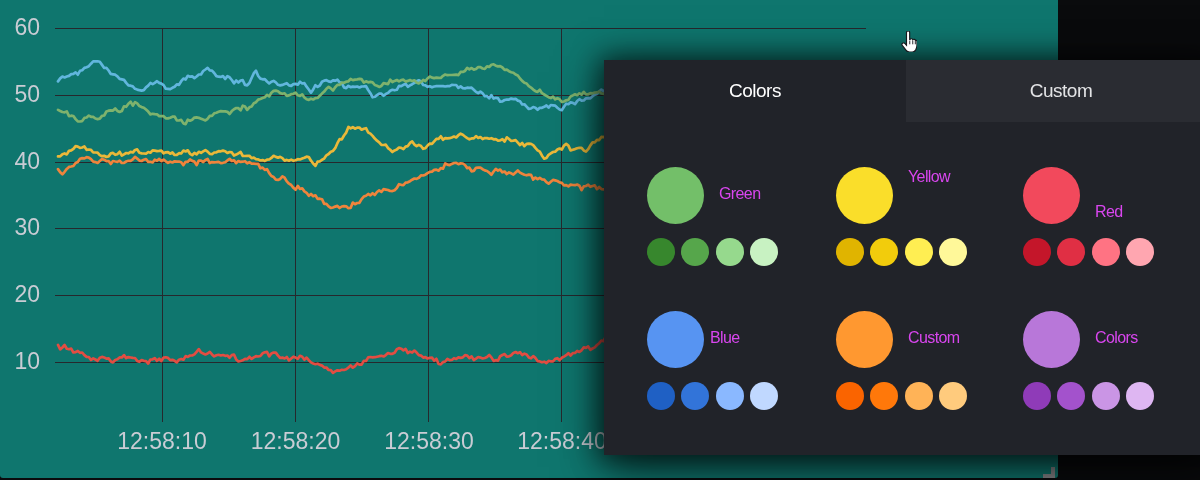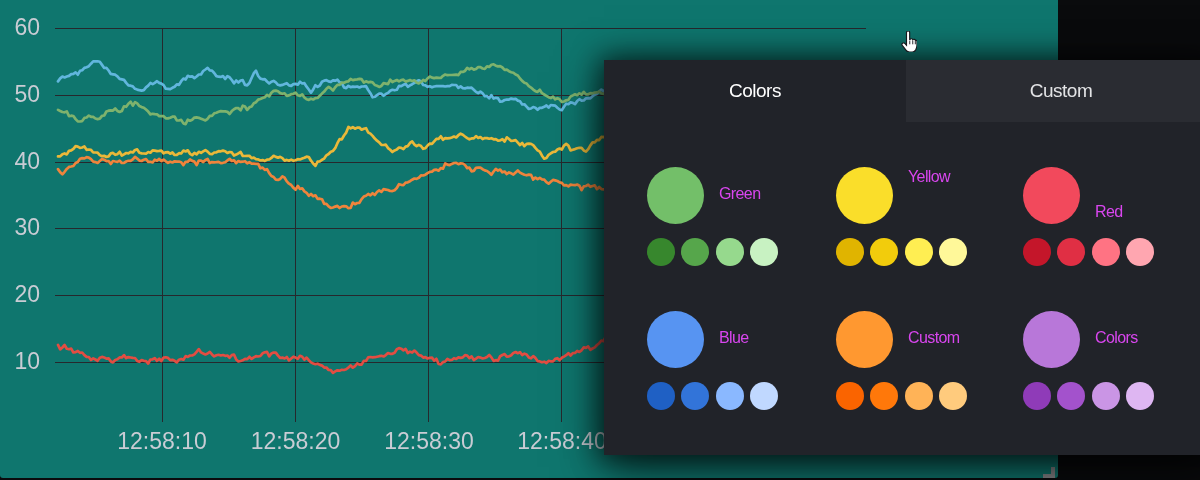--- a/index.html
+++ b/index.html
@@ -79,21 +79,21 @@
     <div class="sm" style="left:266.4px;top:178px;background:#F2CC0C"></div>
     <div class="sm" style="left:300.8px;top:178px;background:#FFEE52"></div>
     <div class="sm" style="left:335.2px;top:178px;background:#FFF899"></div>
 <div class="big" style="left:418.5px;top:106.5px;background:#F2495C"></div>
     <div class="lbl" style="left:491px;top:137px">Red</div>
     <div class="sm" style="left:419.0px;top:178px;background:#C4162A"></div>
     <div class="sm" style="left:453.4px;top:178px;background:#E02F44"></div>
     <div class="sm" style="left:487.8px;top:178px;background:#FF7383"></div>
     <div class="sm" style="left:522.2px;top:178px;background:#FFA6B0"></div>
 <div class="big" style="left:42.5px;top:250.5px;background:#5794F2"></div>
-    <div class="lbl" style="left:115px;top:263px">Blue</div>
+    <div class="lbl" style="left:106px;top:263px">Blue</div>
     <div class="sm" style="left:43.0px;top:322px;background:#1F60C4"></div>
     <div class="sm" style="left:77.4px;top:322px;background:#3274D9"></div>
     <div class="sm" style="left:111.8px;top:322px;background:#8AB8FF"></div>
     <div class="sm" style="left:146.2px;top:322px;background:#C0D8FF"></div>
 <div class="big" style="left:231.5px;top:250.5px;background:#FF9830"></div>
     <div class="lbl" style="left:304px;top:263px">Custom</div>
     <div class="sm" style="left:232.0px;top:322px;background:#FA6400"></div>
     <div class="sm" style="left:266.4px;top:322px;background:#FF780A"></div>
     <div class="sm" style="left:300.8px;top:322px;background:#FFB357"></div>
     <div class="sm" style="left:335.2px;top:322px;background:#FFCB7D"></div>

